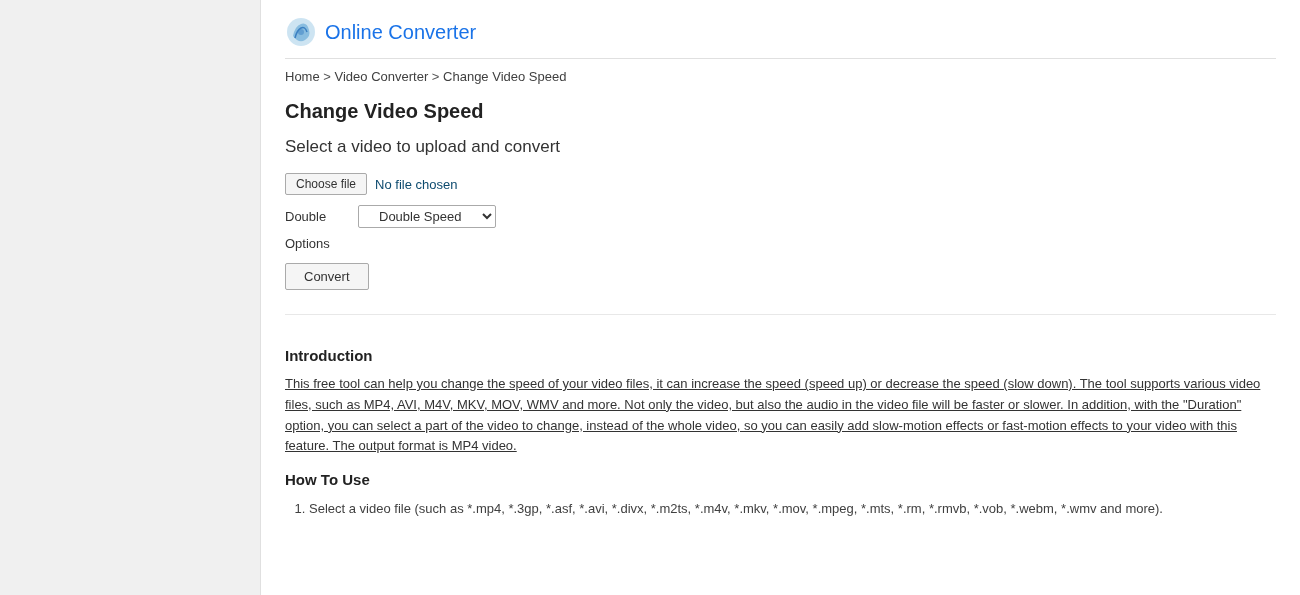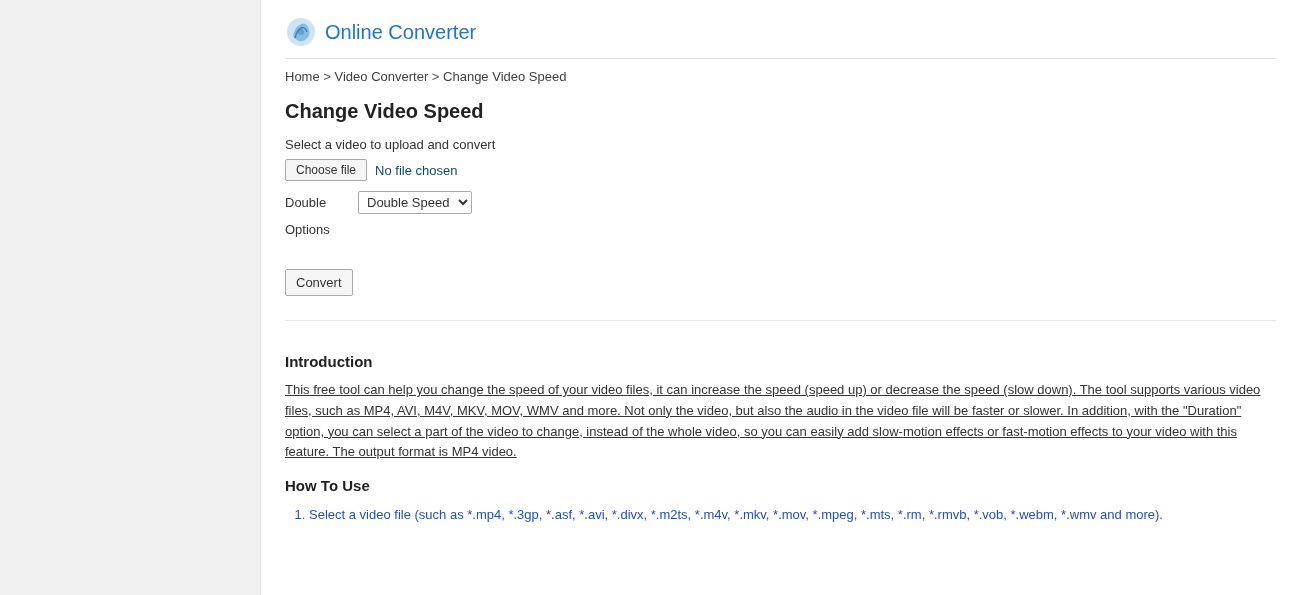--- a/index.html
+++ b/index.html
@@ -51,23 +51,23 @@
       text-decoration: none;
     }
     .breadcrumb span { color: #555; }
     .page-title {
       font-size: 20px;
       font-weight: bold;
       color: #222;
       margin-bottom: 14px;
     }
     .upload-label {
-      font-size: 13px;
-      color: #333;
-      margin-bottom: 7px;
+      font-size: 17px;
+      color: #333;
+      margin-bottom: 16px;
     }
     .file-row {
       display: flex;
       align-items: center;
       gap: 8px;
       margin-bottom: 10px;
     }
     .choose-file-btn {
       padding: 3px 10px;
       font-size: 12px;
@@ -87,35 +87,35 @@
       gap: 8px;
       margin-bottom: 8px;
     }
     .form-label {
       font-size: 13px;
       color: #333;
       min-width: 65px;
     }
     .form-select {
       font-size: 13px;
-      padding: 2px 4px;
+      padding: 2px 16px;
       border: 1px solid #aaa;
       border-radius: 2px;
       background: #fff;
       color: #333;
       cursor: pointer;
     }
     .duration-selects {
       display: flex;
       flex-direction: column;
       gap: 4px;
     }
     .convert-btn {
-      margin-top: 24px;
-      padding: 5px 10px;
+      margin-top: 4px;
+      padding: 5px 18px;
       font-size: 13px;
       background: #f5f5f5;
       border: 1px solid #aaa;
       border-radius: 2px;
       cursor: pointer;
       color: #333;
     }
     .intro-section {
       margin-top: 24px;
       padding-top: 32px;
@@ -133,21 +133,21 @@
       line-height: 1.6;
       margin-bottom: 14px;
       text-decoration: underline;
     }
     .how-to-section {
       margin-top: 8px;
     }
     .how-list {
       margin-left: 24px;
       font-size: 13px;
-      color: #1d4ed8;
+      color: #404040;
       line-height: 1.7;
     }
   </style>
 </head>
 <body>
 
 <div class="page-wrapper">
   <div class="left-sidebar"></div>
   <div class="main-content">
 

